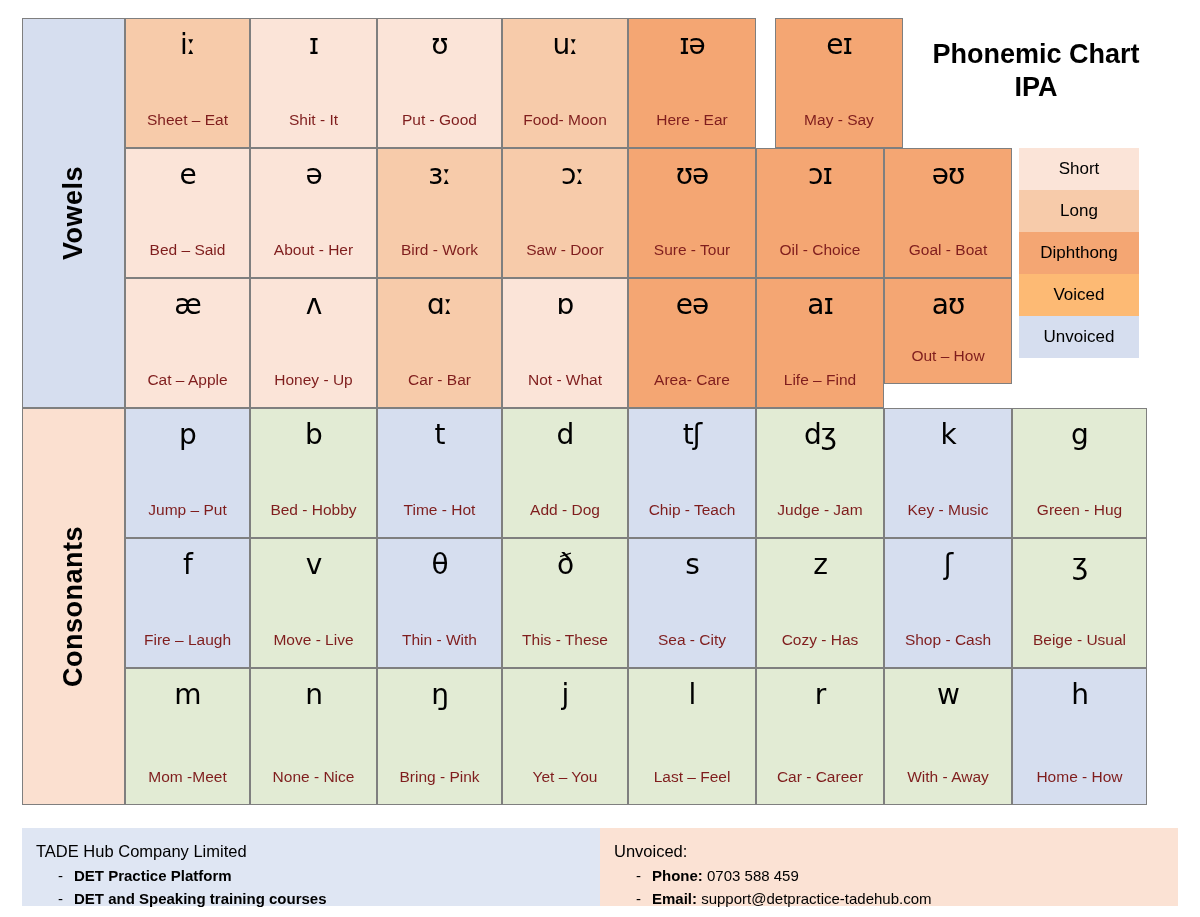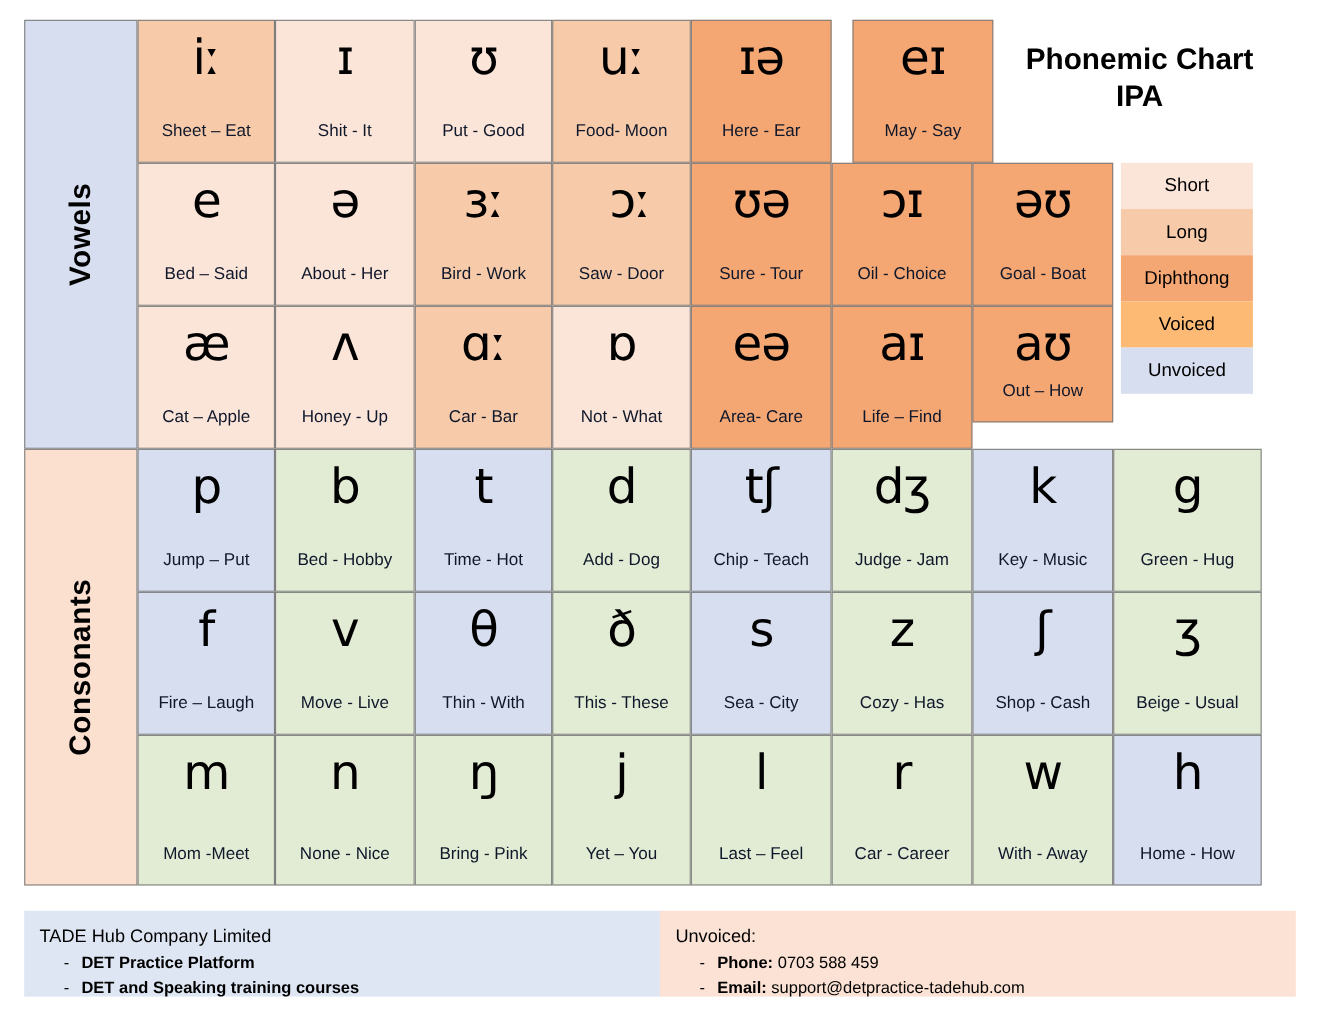--- a/index.html
+++ b/index.html
@@ -21,31 +21,31 @@
     border: 1px solid #7f7f7f;
     box-sizing: border-box;
     display: flex;
     flex-direction: column;
     align-items: center;
     justify-content: flex-start;
     position: relative;
   }
   .sym {
     font-family: "DejaVu Sans", sans-serif;
-    font-size: 44px;
+    font-size: 28px;
     line-height: 1;
     font-weight: 400;
     color: #000;
     margin-top: 12px;
     letter-spacing: -1px;
     white-space: nowrap;
   }
   .ex {
     font-size: 15.5px;
-    color: #0f172a;
+    color: #7f1d1d;
     position: absolute;
     bottom: 18px;
     left: 0;
     right: 0;
     text-align: center;
     white-space: nowrap;
   }
 
   
   .sidelabel {

